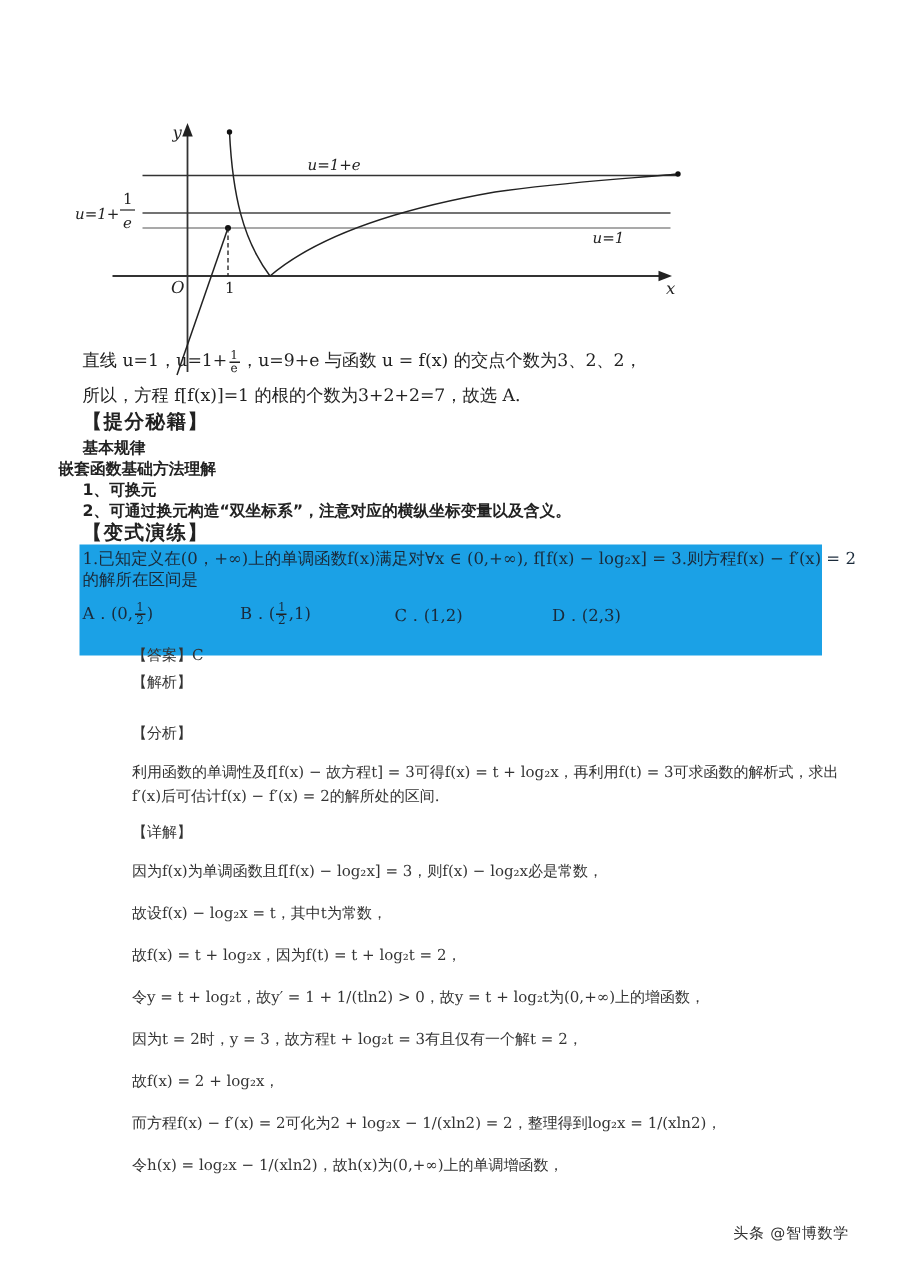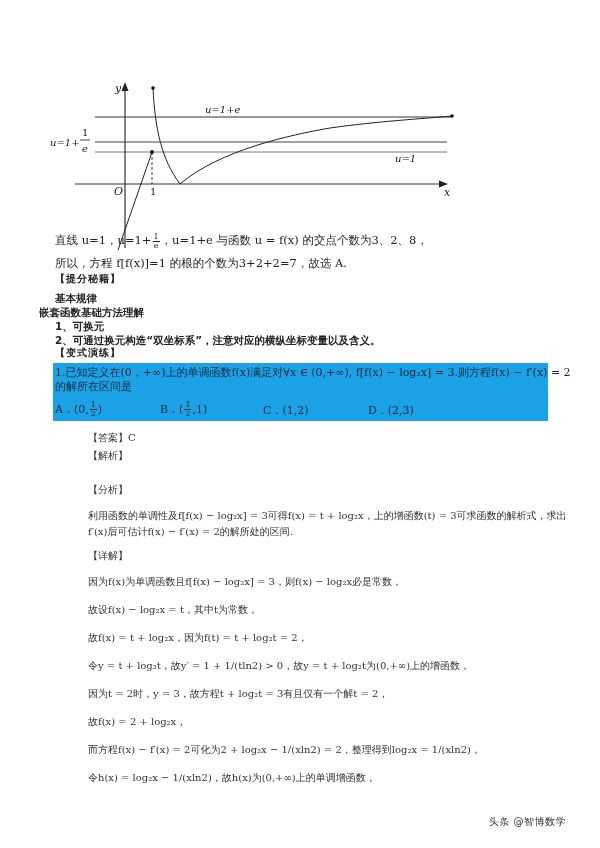--- a/index.html
+++ b/index.html
@@ -1,23 +1,23 @@
 <!DOCTYPE html>
 <html><head>
 <meta charset="utf-8">
 <style>
   html, body { margin:0; padding:0; }
   body { width:600px; height:848px; background:#ffffff; position:relative; overflow:hidden;
          font-family:"DejaVu Serif", "Liberation Serif", serif; color:#222; }
   .abs { position:absolute; }
   .graph { left:0; top:0; width:600px; height:260px; }
   .line { font-size:11.5px; white-space:nowrap; line-height:16px; }
-  .h-section { font-size:10px; font-weight:bold; font-family:Liberation Sans, sans-serif; letter-spacing:1px; }
+  .h-section { font-size:13px; font-weight:bold; font-family:Liberation Sans, sans-serif; letter-spacing:1px; }
   .small-bold { font-size:10.5px; font-weight:bold; font-family:"DejaVu Sans","Liberation Sans",sans-serif; }
-  .qbox { left:53px; top:363px; width:495px; height:58px; background:#1ba1e6; }
+  .qbox { left:53px; top:363px; width:495px; height:74px; background:#1ba1e6; }
   .qtext { font-size:11px; color:#1a2a3a; line-height:14px; }
   .opt { font-size:11px; color:#1a2a3a; }
   .frac { display:inline-block; vertical-align:middle; text-align:center; font-size:8px; line-height:8px; margin:0 1px; }
   .frac span { display:block; }
   .frac .num { border-bottom:1px solid #222; padding:0 1px; }
   .watermark { right:34px; top:815px; font-size:10px; color:#333; font-family:"DejaVu Sans","Liberation Sans",sans-serif; letter-spacing:0.5px; }
   .sol { font-size:10px; color:#333; line-height:16px; white-space:nowrap;margin-left:33px; }
 </style>
 </head>
 <body>
@@ -50,21 +50,21 @@
   <text x="150" y="195" font-size="10" font-family="DejaVu Serif, serif" fill="#222">1</text>
   <text x="205" y="113" font-size="10" font-style="italic" font-family="DejaVu Serif, serif" fill="#222">u=1+e</text>
   <text x="395" y="162" font-size="10" font-style="italic" font-family="DejaVu Serif, serif" fill="#222">u=1</text>
   <text x="50" y="146" font-size="10" font-style="italic" font-family="DejaVu Serif, serif" fill="#222">u=1+</text>
   <text x="82" y="136" font-size="10" font-family="DejaVu Serif, serif" fill="#222">1</text>
   <line x1="80" y1="140" x2="90" y2="140" stroke="#222" stroke-width="0.8"></line>
   <text x="82" y="152" font-size="10" font-style="italic" font-family="DejaVu Serif, serif" fill="#222">e</text>
 </svg>
 
 <div class="abs line" style="left:55px; top:232px;">
-  <span>直线 u=1，u=1+</span><span class="frac"><span class="num">1</span><span>e</span></span><span>，u=1+e 与函数 u = f(x) 的交点个数为3、2、8，</span>
+  <span>直线 u=1，u=1+</span><span class="frac"><span class="num">1</span><span>e</span></span><span>，u=9+e 与函数 u = f(x) 的交点个数为3、2、2，</span>
 </div>
 <div class="abs line" style="left:55px; top:255px;">所以，方程 f[f(x)]=1 的根的个数为3+2+2=7，故选 A.</div>
 
 <div class="abs h-section" style="left:55px; top:272px;">【提分秘籍】</div>
 <div class="abs small-bold" style="left:55px; top:292px;">基本规律</div>
 <div class="abs small-bold" style="left:39px; top:306px;">嵌套函数基础方法理解</div>
 <div class="abs small-bold" style="left:55px; top:320px;">1、可换元</div>
 <div class="abs small-bold" style="left:55px; top:334px;">2、可通过换元构造“双坐标系”，注意对应的横纵坐标变量以及含义。</div>
 
 <div class="abs h-section" style="left:55px; top:346px;">【变式演练】</div>
@@ -81,21 +81,21 @@
     <span>C．</span><span>(1,2)</span>
   </div>
   <div class="opt" style="position:absolute; left:315px; top:40px;">
     <span>D．</span><span>(2,3)</span>
   </div>
 </div>
 
 <div class="abs sol" style="left:55px; top:430px;">【答案】C</div>
 <div class="abs sol" style="left:55px; top:448px;text-align:right;">【解析】</div>
 <div class="abs sol" style="left:55px; top:482px;">【分析】</div>
-<div class="abs sol" style="left:55px; top:508px;">利用函数的单调性及f[f(x) − log₂x] = 3可得f(x) = t + log₂x，上的增函数(t) = 3可求函数的解析式，求出</div>
+<div class="abs sol" style="left:55px; top:508px;">利用函数的单调性及f[f(x) − 故方程t] = 3可得f(x) = t + log₂x，再利用f(t) = 3可求函数的解析式，求出</div>
 <div class="abs sol" style="left:55px; top:524px;">f′(x)后可估计f(x) − f′(x) = 2的解所处的区间.</div>
 <div class="abs sol" style="left:55px; top:548px;">【详解】</div>
 <div class="abs sol" style="left:55px; top:574px;">因为f(x)为单调函数且f[f(x) − log₂x] = 3，则f(x) − log₂x必是常数，</div>
 <div class="abs sol" style="left:55px; top:602px;">故设f(x) − log₂x = t，其中t为常数，</div>
 <div class="abs sol" style="left:55px; top:630px;">故f(x) = t + log₂x，因为f(t) = t + log₂t = 2，</div>
 <div class="abs sol" style="left:55px; top:658px;">令y = t + log₂t，故y′ = 1 + 1/(tln2) &gt; 0，故y = t + log₂t为(0,+∞)上的增函数，</div>
 <div class="abs sol" style="left:55px; top:686px;">因为t = 2时，y = 3，故方程t + log₂t = 3有且仅有一个解t = 2，</div>
 <div class="abs sol" style="left:55px; top:714px;">故f(x) = 2 + log₂x，</div>
 <div class="abs sol" style="left:55px; top:742px;">而方程f(x) − f′(x) = 2可化为2 + log₂x − 1/(xln2) = 2，整理得到log₂x = 1/(xln2)，</div>
 <div class="abs sol" style="left:55px; top:770px;">令h(x) = log₂x − 1/(xln2)，故h(x)为(0,+∞)上的单调增函数，</div>

